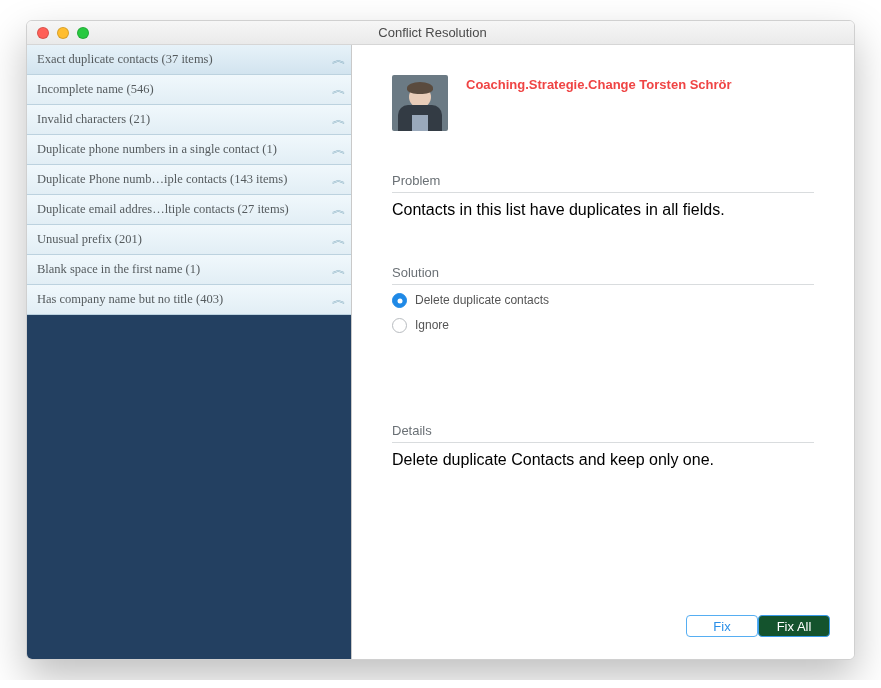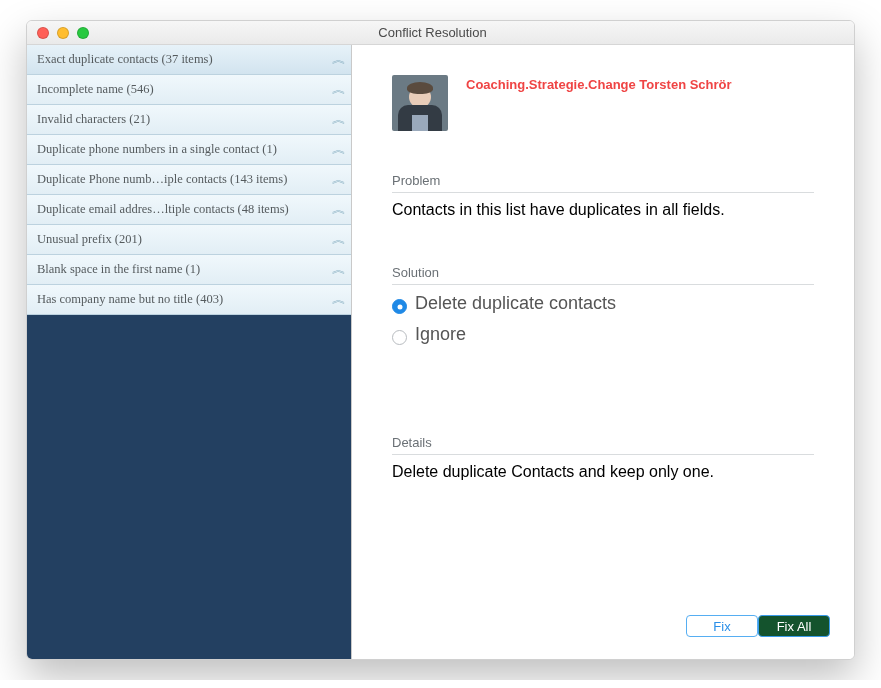--- a/index.html
+++ b/index.html
@@ -166,23 +166,23 @@
   .section-text {
     font-size: 16px;
     color: #000000;
     margin-bottom: 46px;
   }
   .solution-group {
     margin-bottom: 90px;
   }
   .radio-row {
     display: flex;
-    align-items: flex-end;
+    align-items: flex-start;
     gap: 8px;
-    font-size: 18px;
+    font-size: 12px;
     color: #555;
     margin-bottom: 10px;
     cursor: pointer;
   }
   .radio {
     width: 15px; height: 15px;
     border-radius: 50%;
     border: 1px solid #b8bcc0;
     background: #fff;
     position: relative;
@@ -257,21 +257,21 @@
         </div>
         <div class="sb-item">
           <span class="sb-label">Duplicate phone numbers in a single contact (1)</span>
           <span class="sb-chevron">︽</span>
         </div>
         <div class="sb-item">
           <span class="sb-label">Duplicate Phone numb…iple contacts (143 items)</span>
           <span class="sb-chevron">︽</span>
         </div>
         <div class="sb-item">
-          <span class="sb-label">Duplicate email addres…ltiple contacts (48 items)</span>
+          <span class="sb-label">Duplicate email addres…ltiple contacts (27 items)</span>
           <span class="sb-chevron">︽</span>
         </div>
         <div class="sb-item">
           <span class="sb-label">Unusual prefix (201)</span>
           <span class="sb-chevron">︽</span>
         </div>
         <div class="sb-item">
           <span class="sb-label">Blank space in the first name (1)</span>
           <span class="sb-chevron">︽</span>
         </div>

